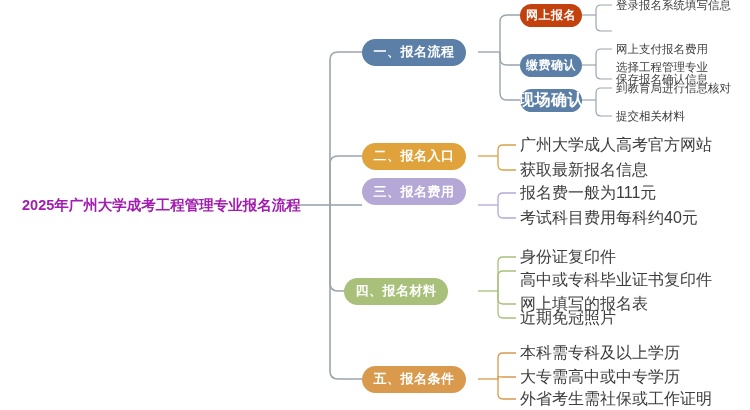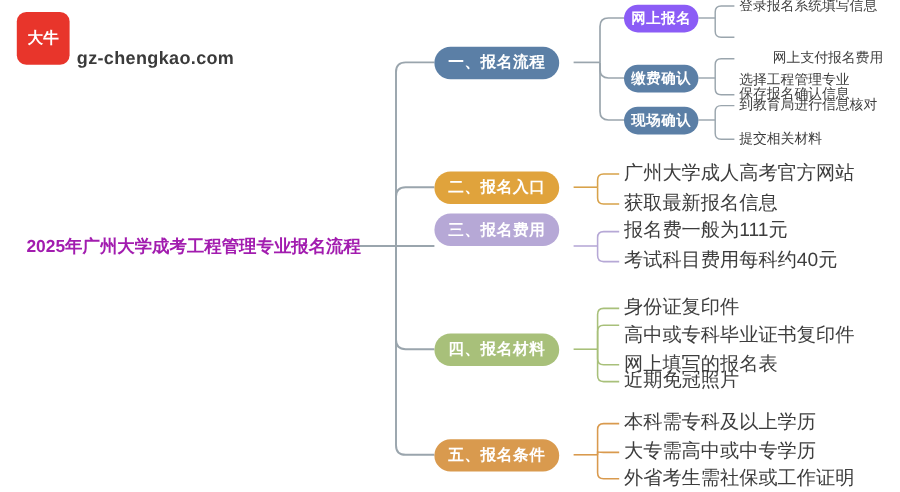--- a/index.html
+++ b/index.html
@@ -117,24 +117,20 @@
     font-size: 11.5px;
     color: #3d3d3d;
     white-space: nowrap;
     line-height: 16px;
   }
 </style>
 </head>
 <body>
 
 <div id="logo-block">
-  <div id="logo-mark">
-    <span>大牛</span>
-  </div>
-  <div id="logo-sub">gz-chengkao.com</div>
 </div>
 
 <svg id="connectors" viewBox="0 0 750 410">
 
   <path d="M300 205 H330" stroke="#9aa5ad" stroke-width="1.6" fill="none"></path>
   <path d="M330 205 V60 Q330 52 338 52 H362" stroke="#9aa5ad" stroke-width="1.6" fill="none"></path>
   <path d="M330 205 V164 Q330 156 338 156 H362" stroke="#9aa5ad" stroke-width="1.6" fill="none"></path>
   <path d="M330 205 H362" stroke="#9aa5ad" stroke-width="1.6" fill="none"></path>
   <path d="M330 205 V283 Q330 291 338 291 H362" stroke="#9aa5ad" stroke-width="1.6" fill="none"></path>
   <path d="M330 205 V371 Q330 379 338 379 H362" stroke="#9aa5ad" stroke-width="1.6" fill="none"></path>
@@ -174,30 +170,30 @@
   <path d="M498 379 V358 Q498 353 503 353 H516" stroke="#d99a4e" stroke-width="1.3" fill="none"></path>
   <path d="M498 379 V376 Q498 377 503 377 H516" stroke="#d99a4e" stroke-width="1.3" fill="none"></path>
   <path d="M498 379 V394 Q498 399 503 399 H516" stroke="#d99a4e" stroke-width="1.3" fill="none"></path>
 </svg>
 
 <div id="root-node">2025年广州大学成考工程管理专业报名流程</div>
 
 <div class="l1" style="left:362px; top:38.5px; background:#5b7fa6;">一、报名流程</div>
 <div class="l1" style="left:362px; top:142.5px; background:#e0a33c;">二、报名入口</div>
 <div class="l1" style="left:362px; top:178px; background:#b6a8d6;">三、报名费用</div>
-<div class="l1" style="left:362px; top:277.5px; background:#a8c07a;">四、报名材料</div>
+<div class="l1" style="left:344px; top:277.5px; background:#a8c07a;">四、报名材料</div>
 <div class="l1" style="left:362px; top:365.5px; background:#d99a4e;">五、报名条件</div>
 
-<div class="l1" style="left:520px; top:3.5px; width:62px; height:23px; border-radius:11.5px; background:#8b5cf6; font-size:12px;">网上报名</div>
+<div class="l1" style="left:520px; top:3.5px; width:62px; height:23px; border-radius:11.5px; background:#c2410c; font-size:12px;">网上报名</div>
 <div class="l1" style="left:520px; top:53.5px; width:62px; height:23px; border-radius:11.5px; background:#5b7fa6; font-size:12px;">缴费确认</div>
-<div class="l1" style="left:520px; top:88.5px; width:62px; height:23px; border-radius:11.5px; background:#5b7fa6; font-size:12px;">现场确认</div>
+<div class="l1" style="left:520px; top:88.5px; width:62px; height:23px; border-radius:11.5px; background:#5b7fa6; font-size:16px;">现场确认</div>
 
 <div class="l3" style="left:616px; top:-3px;">登录报名系统填写信息</div>
 <div class="l3" style="left:616px; top:23px;margin-top:36px;">选择工程管理专业</div>
-<div class="l3" style="left:644px; top:41px;">网上支付报名费用</div>
+<div class="l3" style="left:616px; top:41px;">网上支付报名费用</div>
 <div class="l3" style="left:616px; top:71px;">保存报名确认信息</div>
 <div class="l3" style="left:616px; top:80px;text-align:right;">到教育局进行信息核对</div>
 <div class="l3" style="left:616px; top:108px;">提交相关材料</div>
 
 <div class="l2" style="left:520px; top:137px;">广州大学成人高考官方网站</div>
 <div class="l2" style="left:520px; top:162px;">获取最新报名信息</div>
 
 <div class="l2" style="left:520px; top:185px;">报名费一般为111元</div>
 <div class="l2" style="left:520px; top:210px;">考试科目费用每科约40元</div>
 

